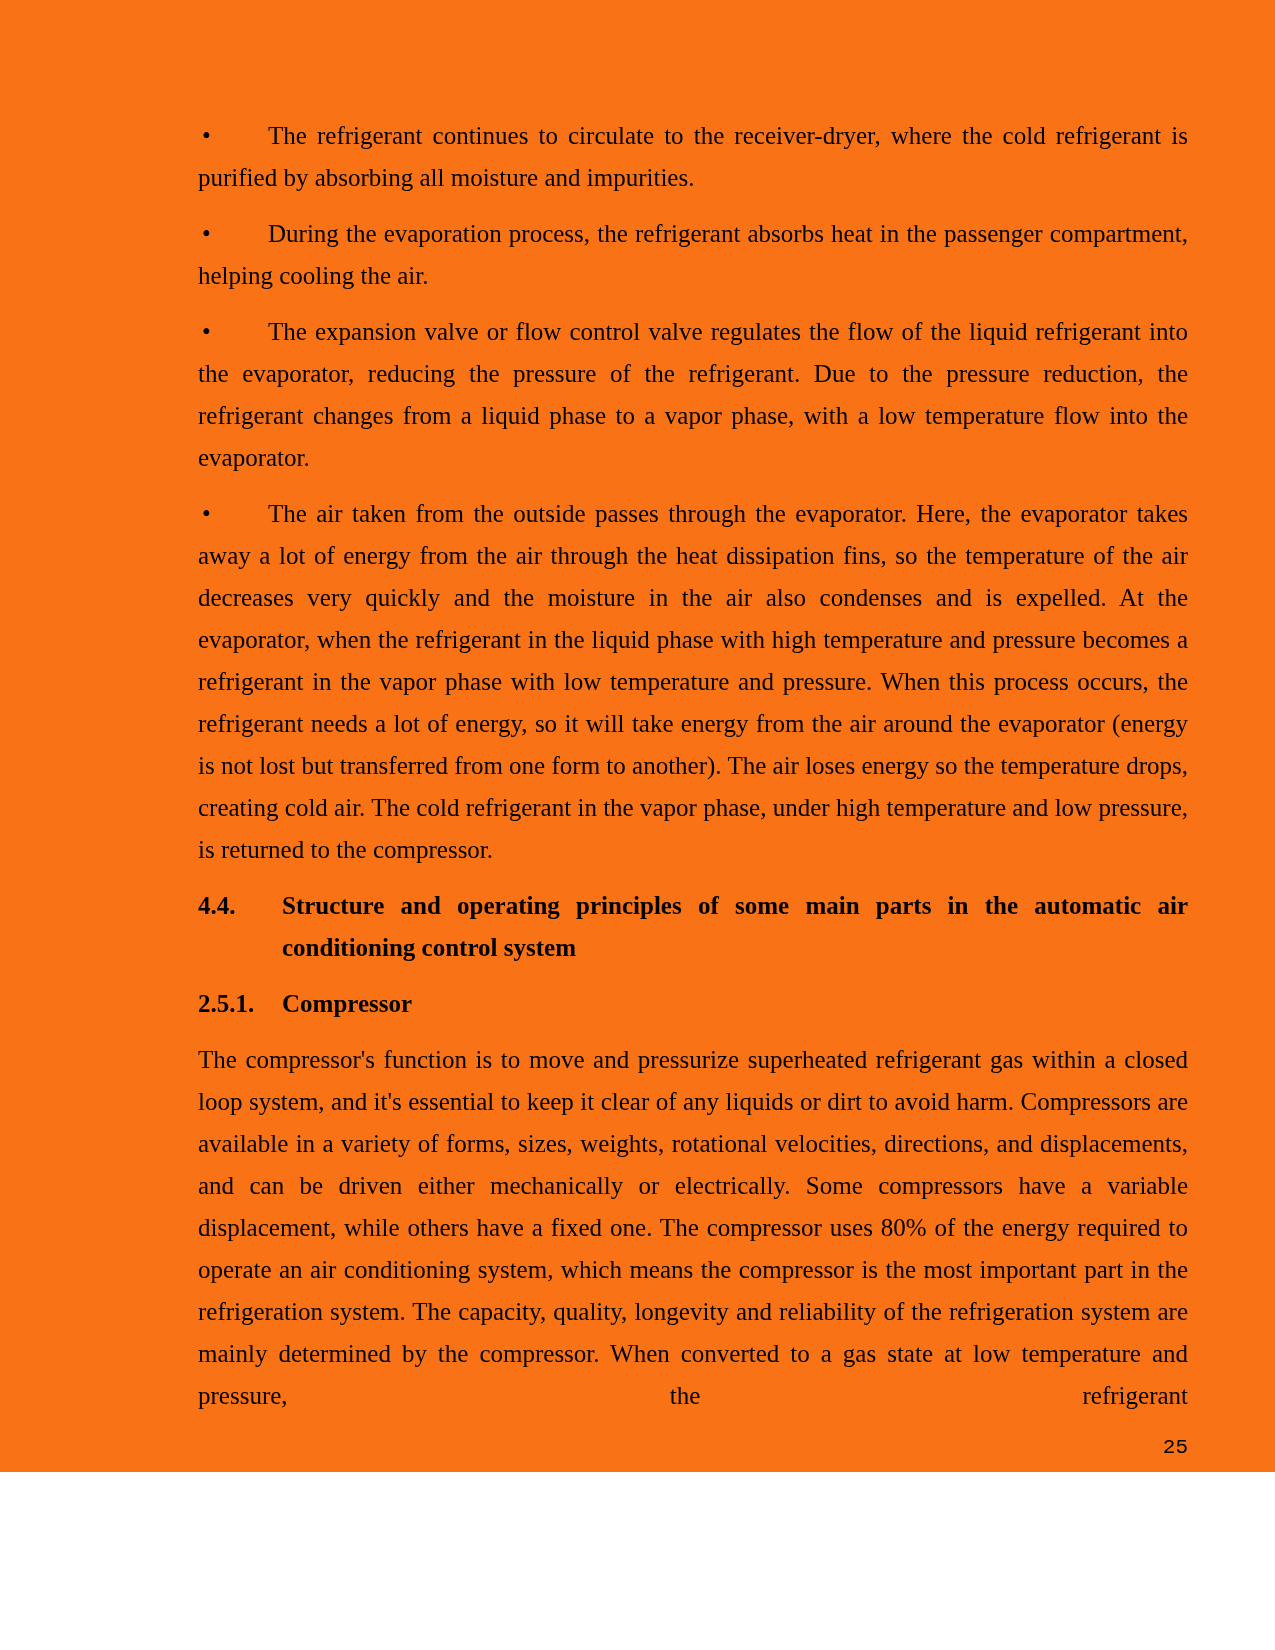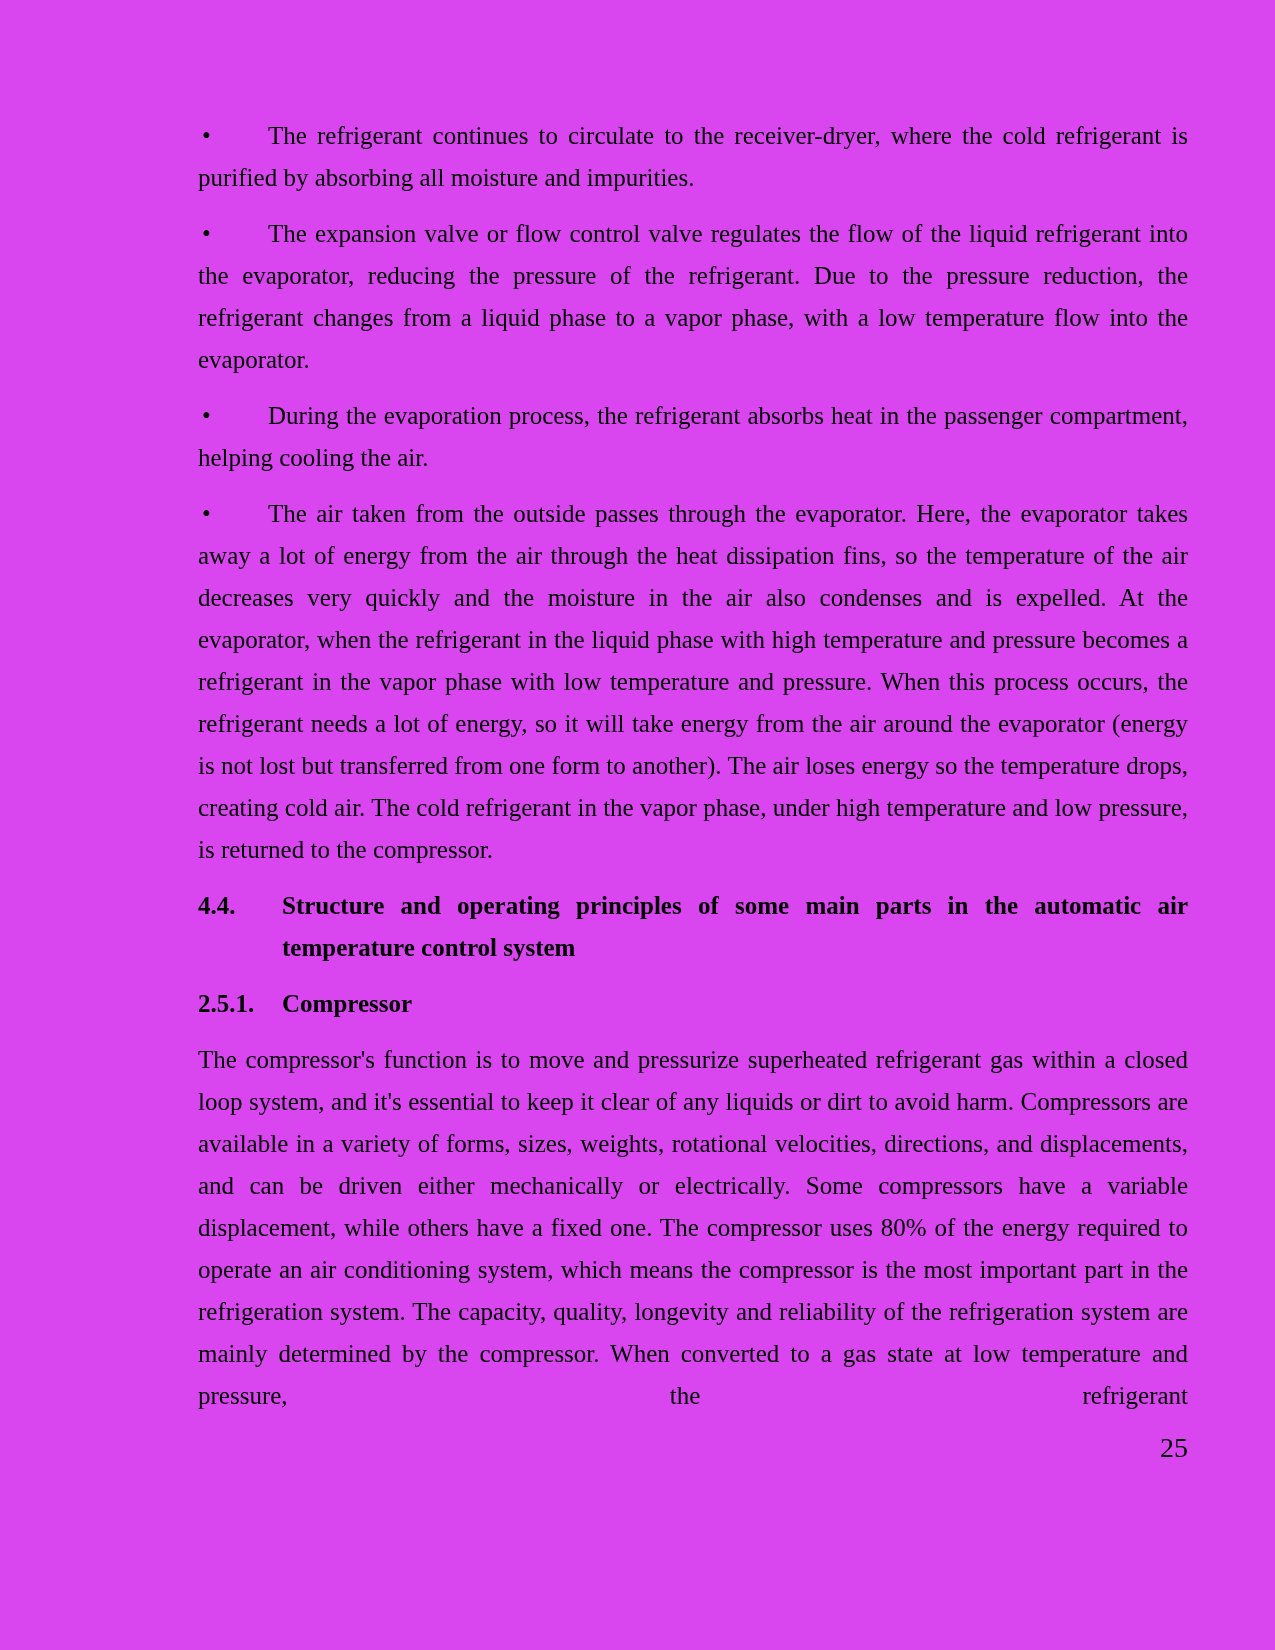--- a/index.html
+++ b/index.html
@@ -3,22 +3,22 @@
 <meta charset="utf-8">
 <style>
   html, body {
     margin: 0;
     padding: 0;
     background: #ffffff;
   }
   .page {
     position: relative;
     width: 1275px;
-    height: 1650px;
-    background: #d946ef;
+    height: 1472px;
+    background: #f97316;
     color: #000000;
     font-family: "Liberation Serif", serif;
     font-size: 25px;
     overflow: hidden;
   }
   .content {
     position: absolute;
     left: 198px;
     top: 115px;
     width: 990px;
@@ -56,47 +56,48 @@
     font-family: "Liberation Serif", "DejaVu Sans", serif;
   }
   .body-par {
     text-align-last: justify;
   }
   .page-number {
     position: absolute;
     right: 87px;
     top: 1433px;
     line-height: 30px;
-    font-size: 28px;
+    font-size: 21px;
+    font-family: Liberation Mono, monospace;
   }
 </style>
 </head>
 <body>
 
 <div class="page">
   <div class="content">
 
     <p>
       <span class="bullet-marker">•</span><span>The refrigerant continues to circulate to the receiver-dryer, where the cold refrigerant is purified by absorbing all moisture and impurities.</span>
     </p>
 
     <p>
-      <span class="bullet-marker">•</span><span>The expansion valve or flow control valve regulates the flow of the liquid refrigerant into the evaporator, reducing the pressure of the refrigerant. Due to the pressure reduction, the refrigerant changes from a liquid phase to a vapor phase, with a low temperature flow into the evaporator.</span>
+      <span class="bullet-marker">•</span><span>During the evaporation process, the refrigerant absorbs heat in the passenger compartment, helping cooling the air.</span>
     </p>
 
     <p>
-      <span class="bullet-marker">•</span><span>During the evaporation process, the refrigerant absorbs heat in the passenger compartment, helping cooling the air.</span>
+      <span class="bullet-marker">•</span><span>The expansion valve or flow control valve regulates the flow of the liquid refrigerant into the evaporator, reducing the pressure of the refrigerant. Due to the pressure reduction, the refrigerant changes from a liquid phase to a vapor phase, with a low temperature flow into the evaporator.</span>
     </p>
 
     <p>
       <span class="bullet-marker">•</span><span>The air taken from the outside passes through the evaporator. Here, the evaporator takes away a lot of energy from the air through the heat dissipation fins, so the temperature of the air decreases very quickly and the moisture in the air also condenses and is expelled. At the evaporator, when the refrigerant in the liquid phase with high temperature and pressure becomes a refrigerant in the vapor phase with low temperature and pressure. When this process occurs, the refrigerant needs a lot of energy, so it will take energy from the air around the evaporator (energy is not lost but transferred from one form to another). The air loses energy so the temperature drops, creating cold air. The cold refrigerant in the vapor phase, under high temperature and low pressure, is returned to the compressor.</span>
     </p>
 
     <p class="heading">
-      <span class="h-num">4.4.</span><span>Structure and operating principles of some main parts in the automatic air temperature control system</span>
+      <span class="h-num">4.4.</span><span>Structure and operating principles of some main parts in the automatic air conditioning control system</span>
     </p>
 
     <p class="heading">
       <span class="h-num">2.5.1.</span><span>Compressor</span>
     </p>
 
 
     <p class="body-par">The compressor's function is to move and pressurize superheated refrigerant gas within a closed loop system, and it's essential to keep it clear of any liquids or dirt to avoid harm. Compressors are available in a variety of forms, sizes, weights, rotational velocities, directions, and displacements, and can be driven either mechanically or electrically. Some compressors have a variable displacement, while others have a fixed one. The compressor uses 80% of the energy required to operate an air conditioning system, which means the compressor is the most important part in the refrigeration system. The capacity, quality, longevity and reliability of the refrigeration system are mainly determined by the compressor. When converted to a gas state at low temperature and pressure, the refrigerant</p>
 
   </div>

